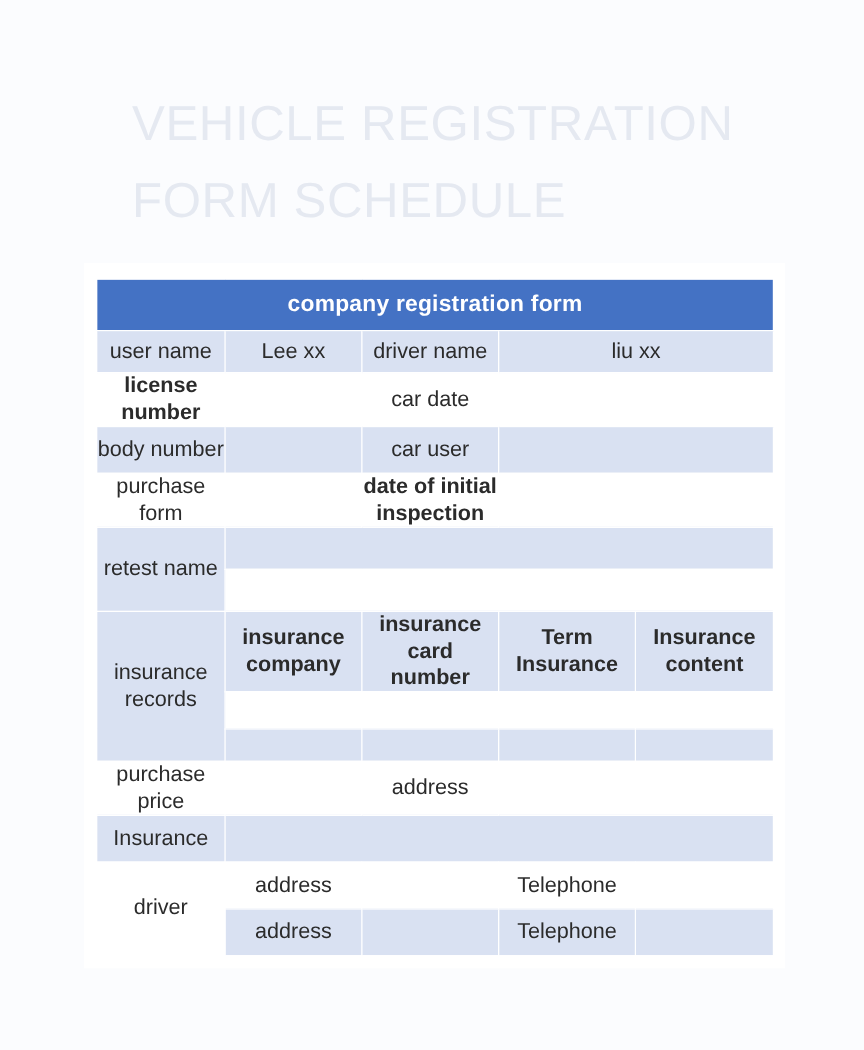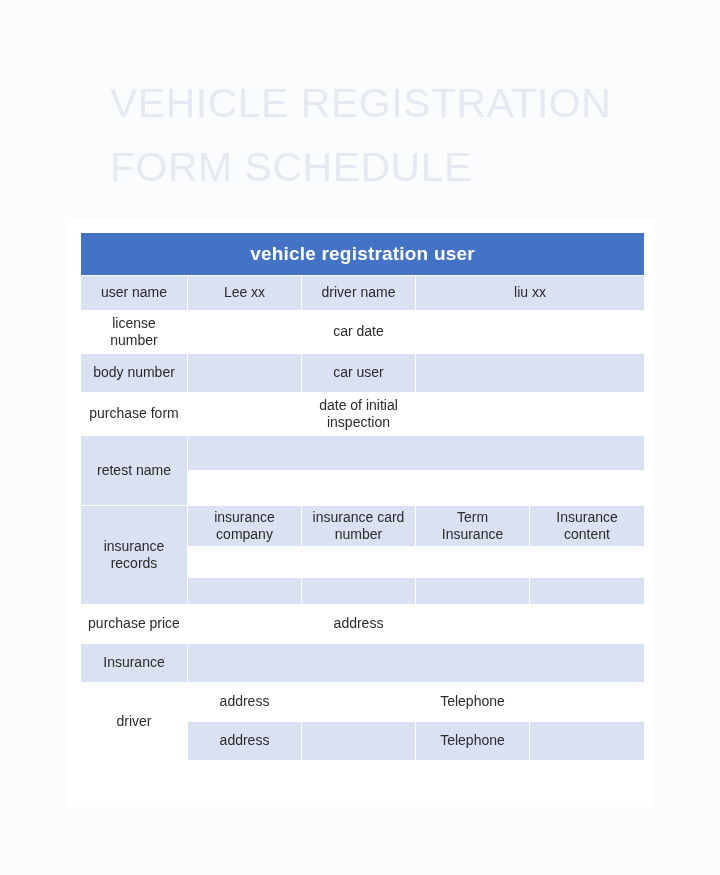--- a/index.html
+++ b/index.html
@@ -55,21 +55,21 @@
     top: 13px;
     width: 564px;
     border-collapse: collapse;
     table-layout: fixed;
   }
 
   .form-table td {
     border: 1px solid #ffffff;
     padding: 0;
     vertical-align: middle;
-    font-size: 14px;
+    font-size: 18px;
     color: #2b2b2b;
     text-align: center;
     line-height: 1.22;
   }
 
   
   .tbl-title td {
     background: #4472c4;
     color: #ffffff;
     font-size: 19px;
@@ -83,21 +83,21 @@
   td.c-white { background: #ffffff; }
 
   
   .h-34 { height: 34px; }
   .h-42 { height: 42px; }
   .h-38 { height: 38px; }
   .h-30 { height: 30px; }
   .h-26 { height: 26px; }
   .h-40 { height: 40px; }
 
-  .two-line { line-height: 1.25; }
+  .two-line { line-height: 1.25; font-weight: bold; }
 
   .blank-cell { font-size: 0; }
 
   
   .form-table td { border: 1px solid #ffffff; }
 </style>
 </head>
 <body>
 
 <div class="page">
@@ -111,21 +111,21 @@
       <colgroup>
         <col style="width:107px">
         <col style="width:114px">
         <col style="width:114px">
         <col style="width:114px">
         <col style="width:115px">
       </colgroup>
 
       <tbody>
           <tr class="tbl-title">
-        <td colspan="5">vehicle registration user</td>
+        <td colspan="5">company registration form</td>
       </tr>
 
       <tr>
         <td class="c-blue h-34">user name</td>
         <td class="c-blue h-34">Lee xx</td>
         <td class="c-blue h-34">driver name</td>
         <td class="c-blue h-34" colspan="2">liu xx</td>
       </tr>
 
       <tr>

